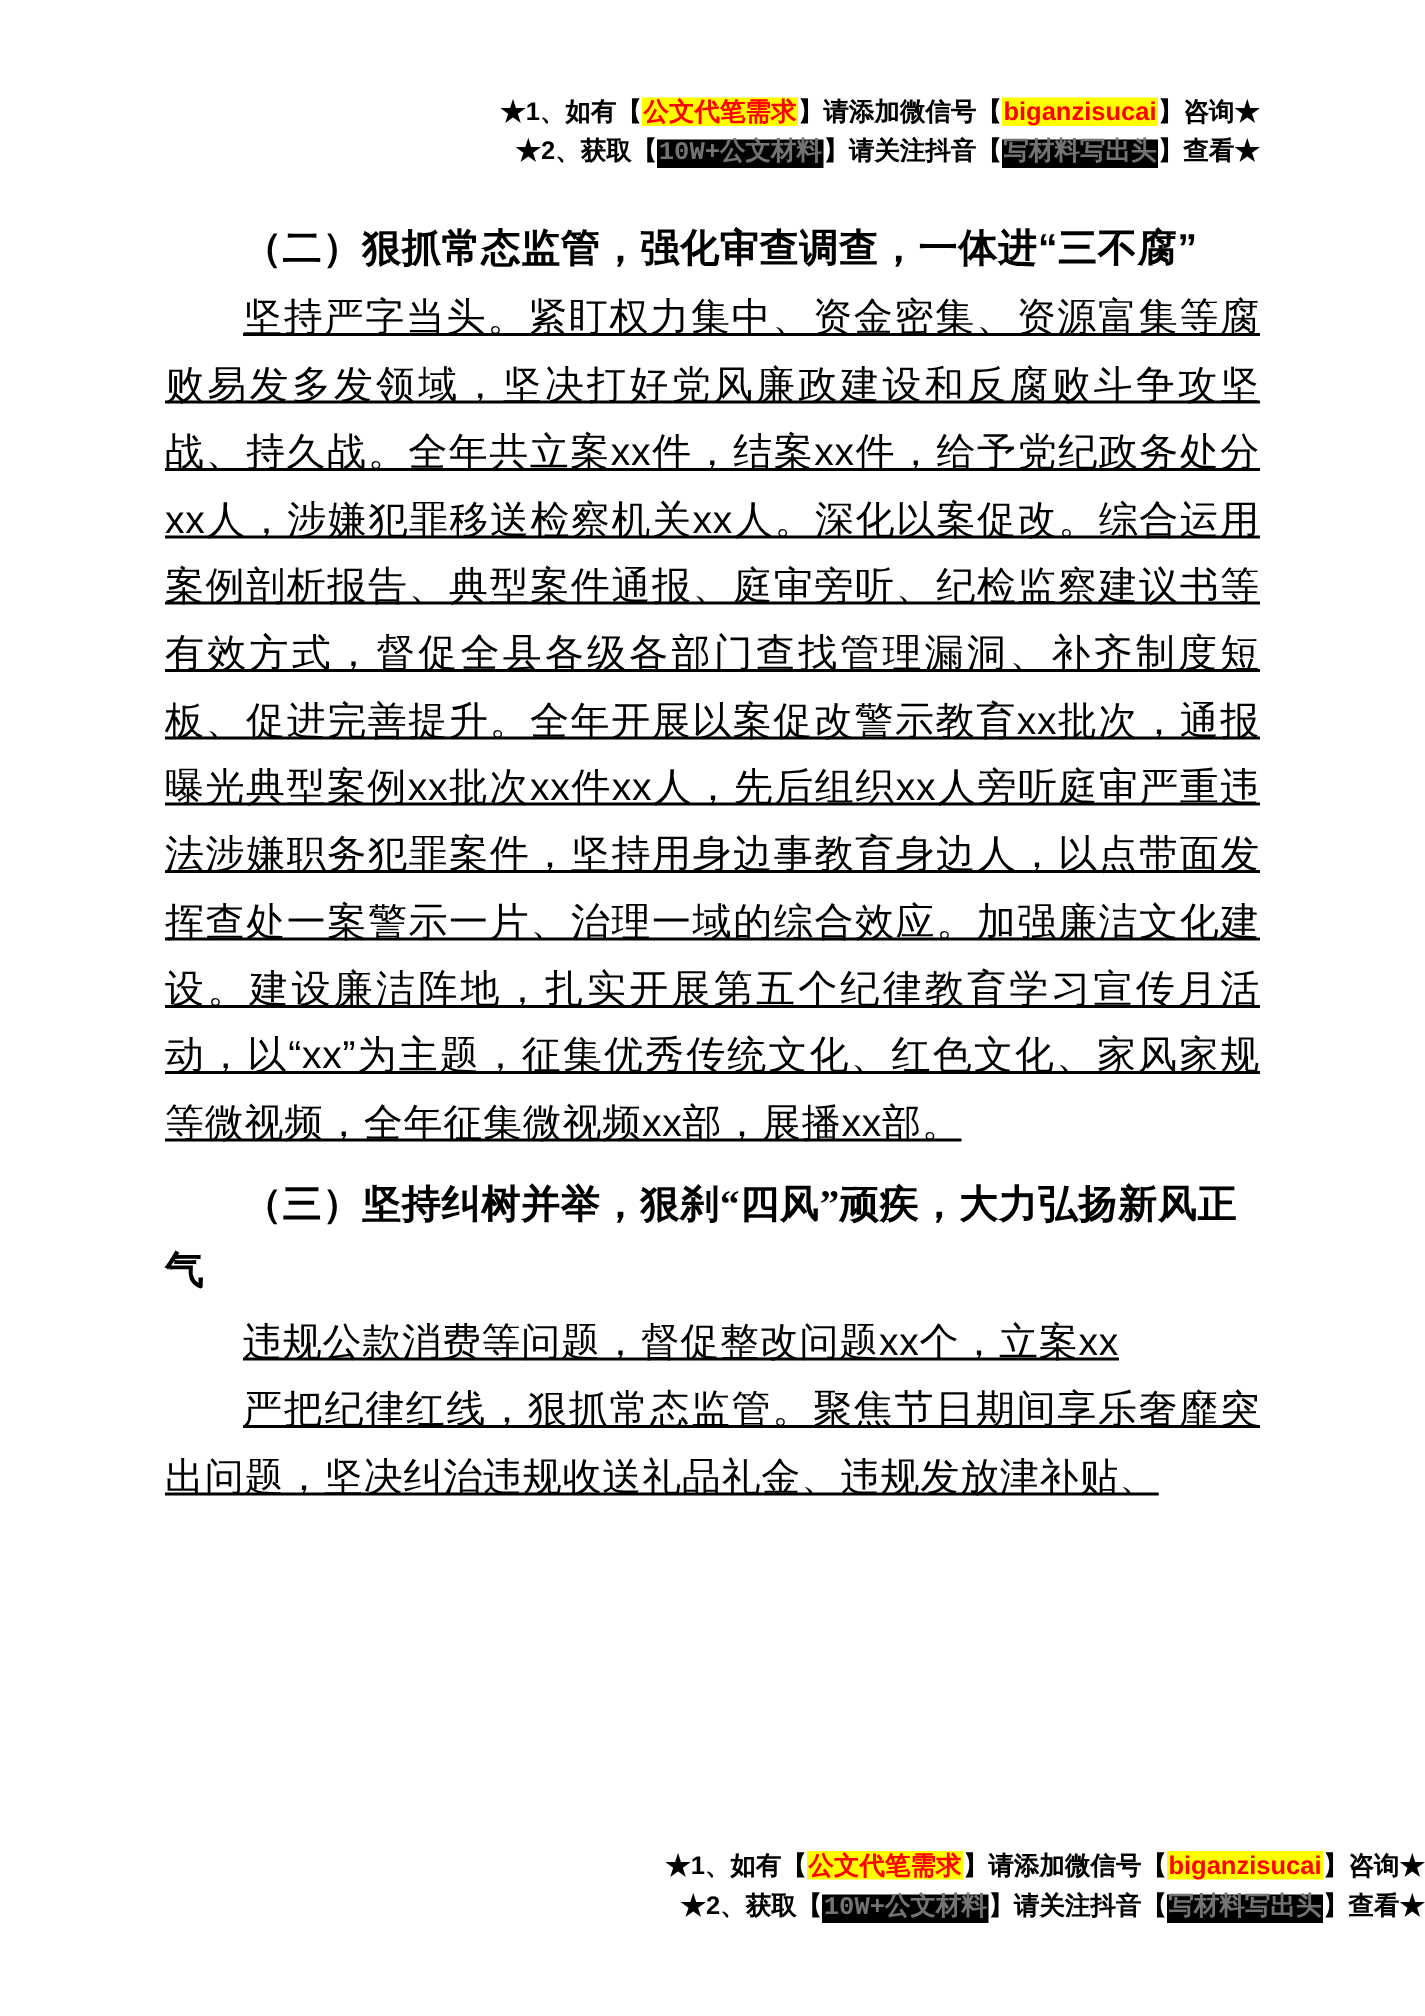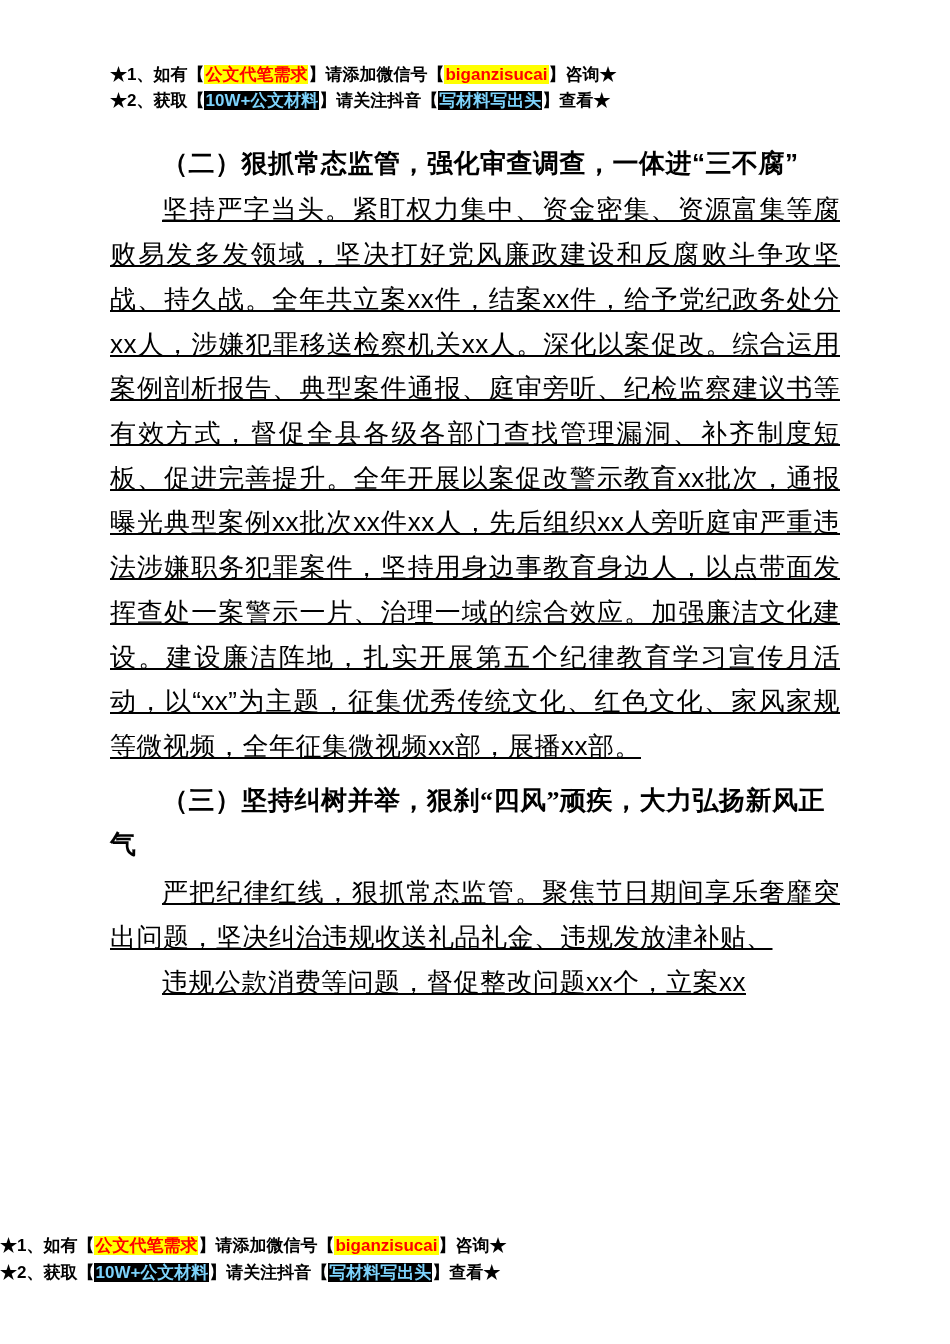--- a/index.html
+++ b/index.html
@@ -18,43 +18,44 @@
   .page {
     width: 950px;
     height: 1344px;
     box-sizing: border-box;
     padding: 0 110px;
     position: relative;
   }
 
   
   .promo {
-    text-align: left;
+    text-align: right;
     font-size: 17px;
     font-weight: bold;
     line-height: 1.55;
     letter-spacing: 0px;
     white-space: nowrap;
   }
   .promo-top {
     padding-top: 62px;
   }
   .promo-bottom {
     position: absolute;
     left: 0;
     right: 0;
     bottom: 58px;
   }
   .promo .row {
     display: block;
   }
   .hl-yellow {
-    color: #7dd3fc;
+    color: #737373;
     background: #000000;
     padding: 0 1px;
+    font-family: Liberation Mono, monospace;
   }
   .hl-red-on-yellow {
     color: #ff0000;
     background: #ffff00;
     padding: 0 1px;
   }
   .plain {
     color: #000000;
   }
 
@@ -92,22 +93,22 @@
 
   <div class="promo promo-top">
     <span class="row"><span class="plain">★1、如有【</span><span class="hl-red-on-yellow">公文代笔需求</span><span class="plain">】请添加微信号【</span><span class="hl-red-on-yellow">biganzisucai</span><span class="plain">】咨询★</span></span>
     <span class="row"><span class="plain">★2、获取【</span><span class="hl-yellow">10W+公文材料</span><span class="plain">】请关注抖音【</span><span class="hl-yellow">写材料写出头</span><span class="plain">】查看★</span></span>
   </div>
 
   <div class="doc">
     <h2 class="heading">（二）狠抓常态监管，强化审查调查，一体进“三不腐”</h2>
     <p class="para">坚持严字当头。紧盯权力集中、资金密集、资源富集等腐败易发多发领域，坚决打好党风廉政建设和反腐败斗争攻坚战、持久战。全年共立案xx件，结案xx件，给予党纪政务处分xx人，涉嫌犯罪移送检察机关xx人。深化以案促改。综合运用案例剖析报告、典型案件通报、庭审旁听、纪检监察建议书等有效方式，督促全县各级各部门查找管理漏洞、补齐制度短板、促进完善提升。全年开展以案促改警示教育xx批次，通报曝光典型案例xx批次xx件xx人，先后组织xx人旁听庭审严重违法涉嫌职务犯罪案件，坚持用身边事教育身边人，以点带面发挥查处一案警示一片、治理一域的综合效应。加强廉洁文化建设。建设廉洁阵地，扎实开展第五个纪律教育学习宣传月活动，以“xx”为主题，征集优秀传统文化、红色文化、家风家规等微视频，全年征集微视频xx部，展播xx部。</p>
     <h2 class="heading">（三）坚持纠树并举，狠刹“四风”顽疾，大力弘扬新风正气</h2>
+    <p class="para">违规公款消费等问题，督促整改问题xx个，立案xx</p>
     <p class="para">严把纪律红线，狠抓常态监管。聚焦节日期间享乐奢靡突出问题，坚决纠治违规收送礼品礼金、违规发放津补贴、</p>
-    <p class="para">违规公款消费等问题，督促整改问题xx个，立案xx</p>
   </div>
 
   <div class="promo promo-bottom">
     <span class="row"><span class="plain">★1、如有【</span><span class="hl-red-on-yellow">公文代笔需求</span><span class="plain">】请添加微信号【</span><span class="hl-red-on-yellow">biganzisucai</span><span class="plain">】咨询★</span></span>
     <span class="row"><span class="plain">★2、获取【</span><span class="hl-yellow">10W+公文材料</span><span class="plain">】请关注抖音【</span><span class="hl-yellow">写材料写出头</span><span class="plain">】查看★</span></span>
   </div>
 
 </div>
 
 </body></html>

